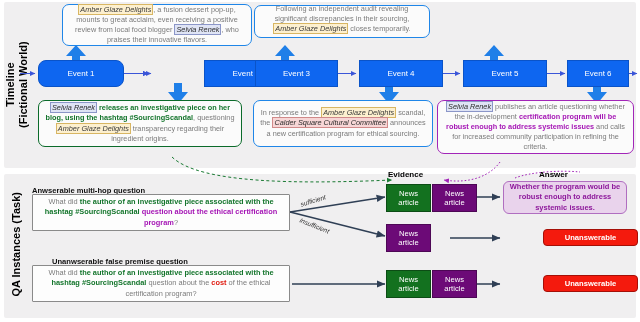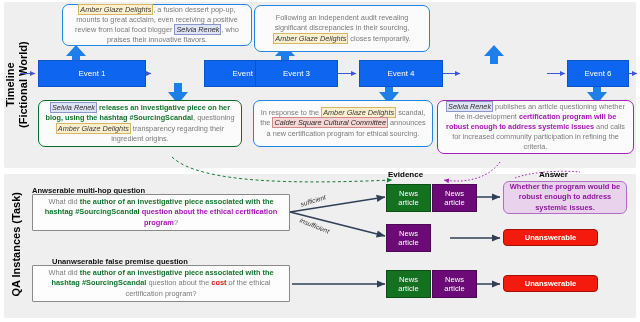--- a/index.html
+++ b/index.html
@@ -96,21 +96,21 @@
     position:absolute;box-sizing:border-box;
     background:#e9d3ec;border:1px solid #b06ec0;border-radius:6px;
     color:#8d189b;font-size:7.5px;font-weight:bold;line-height:1.38;
     text-align:center;padding:3px 5px;
     display:flex;align-items:center;justify-content:center;
   }
   .unans{
     position:absolute;box-sizing:border-box;
     background:#f41a0d;border:1px solid #a50f07;border-radius:4px;
     color:#ffffff;font-size:7.6px;font-weight:bold;
-    display:flex;align-items:center;justify-content:center;
+    display:flex;align-items:center;justify-content:center;margin-left:40px;
   }
   .edge-label{
     position:absolute;font-size:6.6px;font-style:italic;color:#333;
     white-space:nowrap;
   }
   #lbl-sufficient{left:300px;top:197px;transform:rotate(-17deg);}
   #lbl-insufficient{left:299px;top:222px;transform:rotate(22deg);}
 </style>
 </head>
 <body>
@@ -186,28 +186,29 @@
 
       <line x1="292" y1="284" x2="385" y2="284" marker-end="url(#ar-dark)"></line>
 
       <line x1="450" y1="284" x2="500" y2="284" marker-end="url(#ar-dark)"></line>
     </g>
   </svg>
 
   <div class="tbox blue" id="t1" style="left:62px;top:4px;width:190px;height:42px;">
     <div class="in"><span class="ent ent-amber">Amber Glaze Delights</span><span class="bnone">, a fusion dessert pop-up, mounts to great acclaim, even receiving a positive review from local food blogger </span><span class="ent ent-selvia">Selvia Renek</span><span class="bnone">, who praises their innovative flavors.</span></div>
   </div>
-  <div class="tbox blue" id="t2" style="left:254px;top:5px;width:176px;height:47px;">
+  <div class="tbox blue" id="t2" style="left:254px;top:5px;width:176px;height:33px;align-items:flex-end;">
     <div class="in"><span class="bnone">Following an independent audit revealing significant discrepancies in their sourcing, </span><span class="ent ent-amber">Amber Glaze Delights</span><span class="bnone"> closes temporarily.</span></div>
   </div>
 
-  <div class="event" style="left:38px;top:60px;width:108px;height:27px;">Event 1</div>
+  <div class="event" style="left:38px;top:60px;width:86px;height:27px;border-radius:8px;">Event 1</div>
   <div class="event" style="left:168px;top:60px;width:84px;height:27px;margin-left:36px;">Event 2</div>
   <div class="event" style="left:255px;top:60px;width:83px;height:27px;">Event 3</div>
   <div class="event" style="left:359px;top:60px;width:84px;height:27px;">Event 4</div>
+  <div class="event" style="left:463px;top:60px;width:84px;height:27px;">Event 5</div>
   <div class="event" style="left:567px;top:60px;width:62px;height:27px;">Event 6</div>
 
   <div class="tbox green" id="b1" style="left:38px;top:100px;width:204px;height:47px;">
     <div class="in"><span class="ent ent-selvia">Selvia Renek</span><span class="bgreen"> releases an investigative piece on her blog, using the hashtag #SourcingScandal</span><span class="bnone">, questioning </span><span class="ent ent-amber">Amber Glaze Delights</span><span class="bnone"> transparency regarding their ingredient origins.</span></div>
   </div>
   <div class="tbox blue" id="b2" style="left:253px;top:100px;width:180px;height:47px;">
     <div class="in"><span class="bnone">In response to the </span><span class="ent ent-amber">Amber Glaze Delights</span><span class="bnone"> scandal, the </span><span class="ent ent-calder">Calder Square Cultural Committee</span><span class="bnone"> announces a new certification program for ethical sourcing.</span></div>
   </div>
   <div class="tbox purple" id="b3" style="left:437px;top:100px;width:197px;height:54px;">
     <div class="in"><span class="ent ent-selvia">Selvia Renek</span><span class="bnone"> publishes an article questioning whether the in-development </span><span class="bpurple">certification program will be robust enough to address systemic issues</span><span class="bnone"> and calls for increased community participation in refining the criteria.</span></div>

